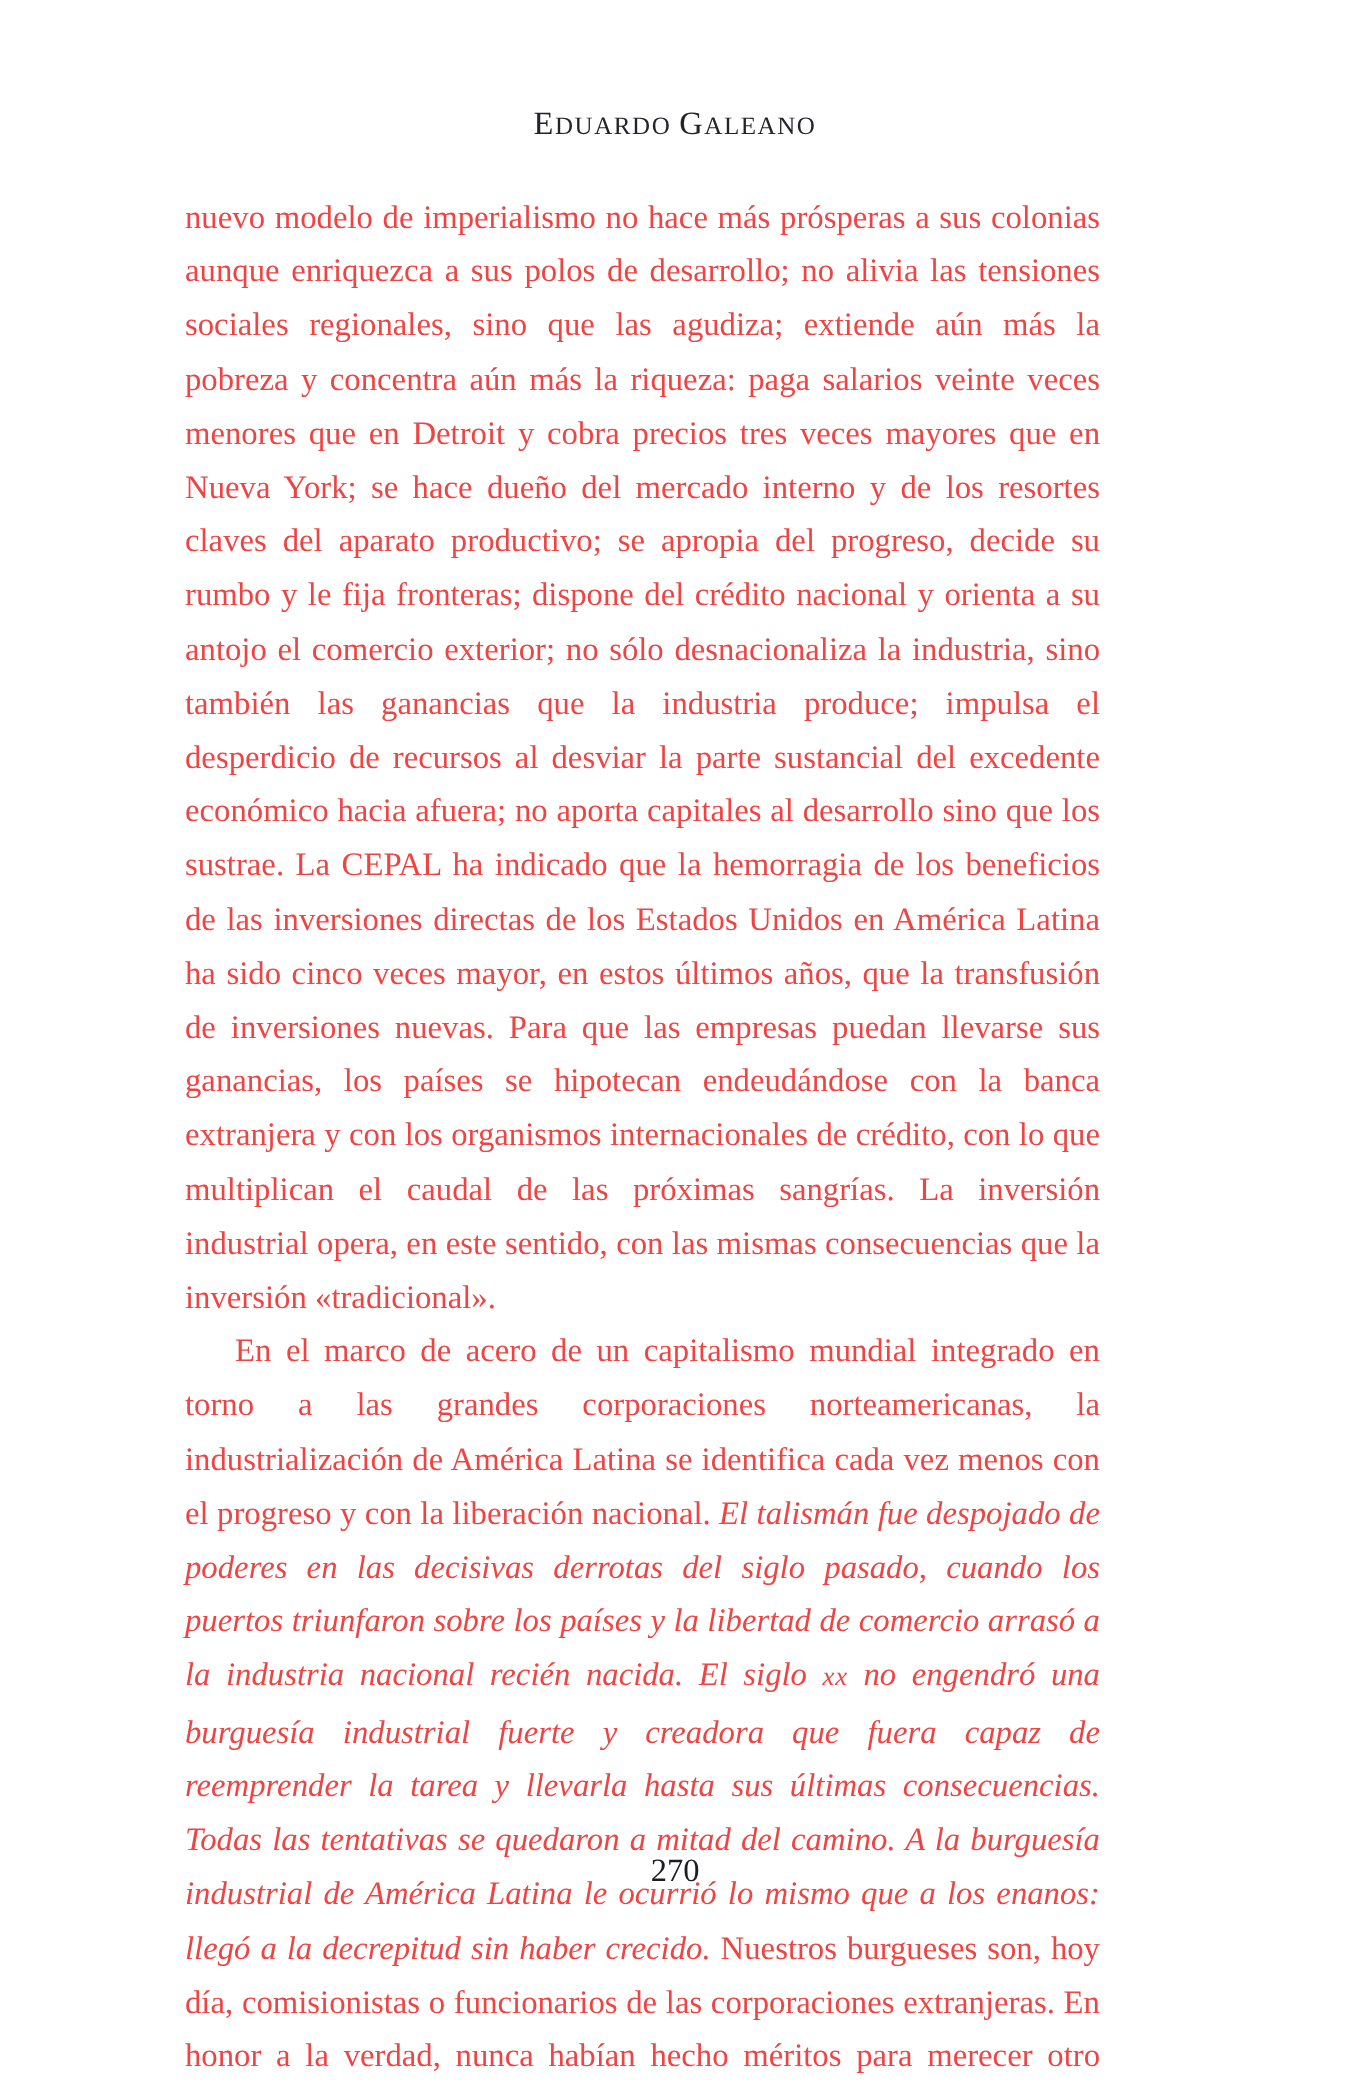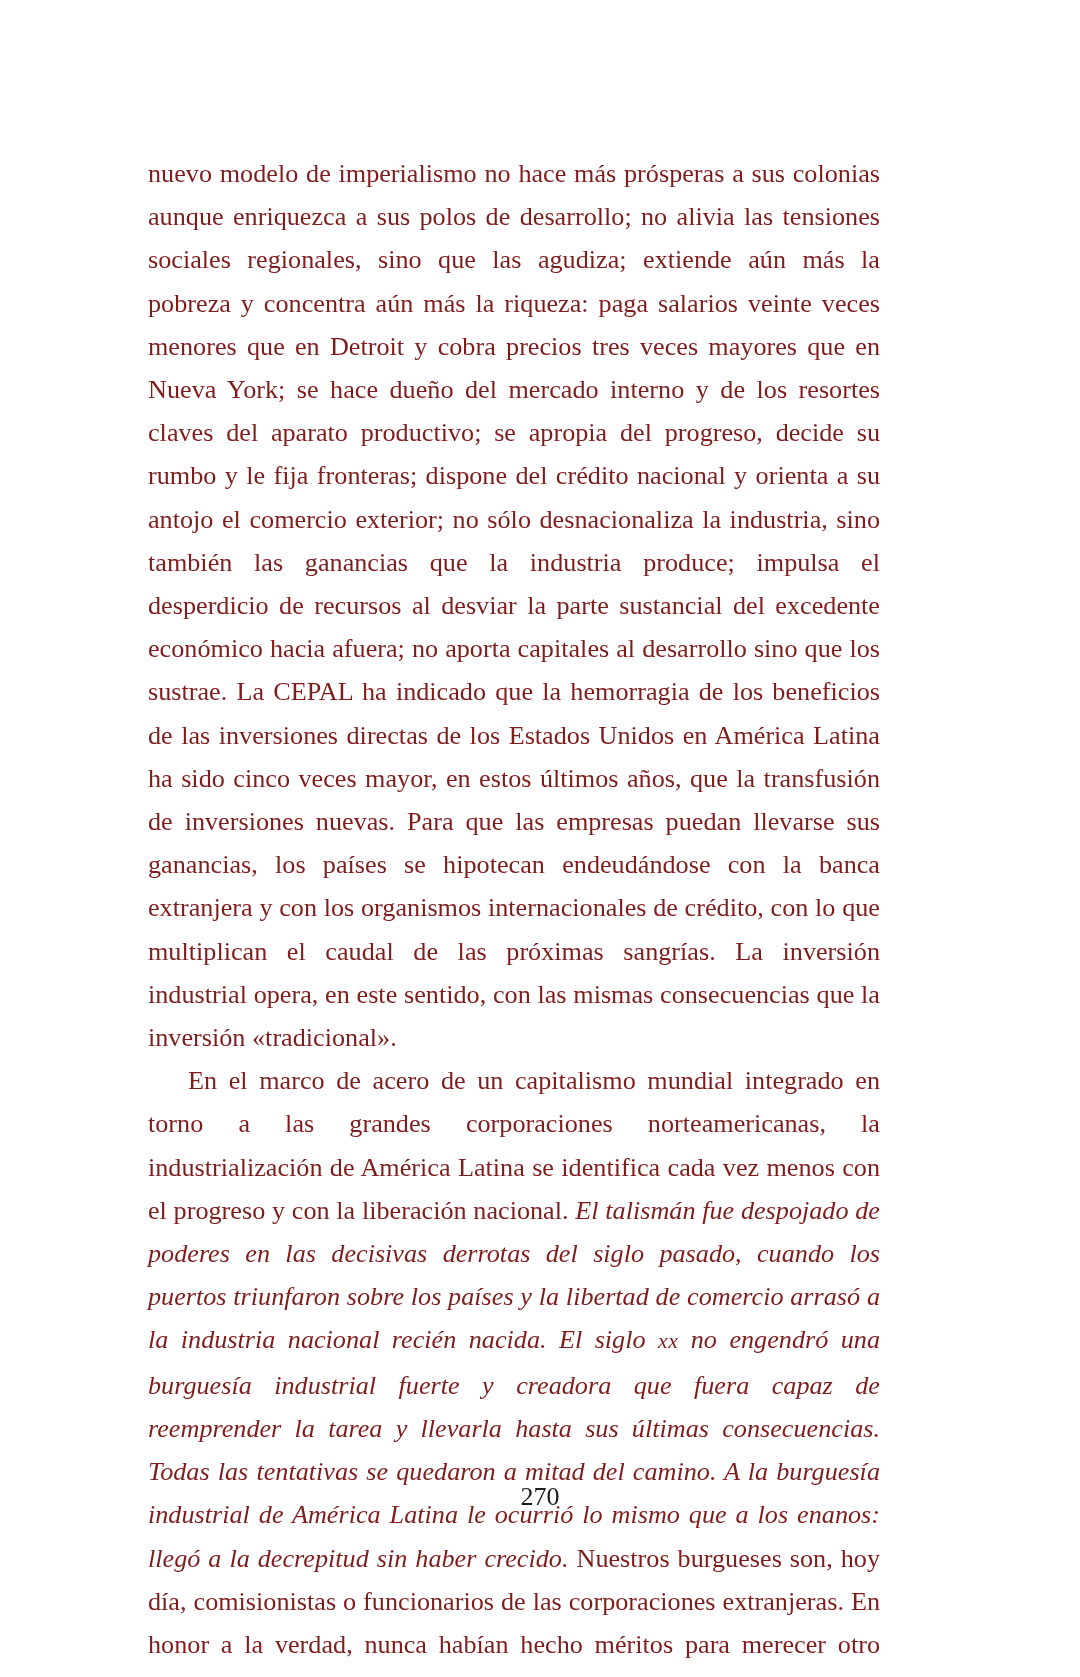--- a/index.html
+++ b/index.html
@@ -38,21 +38,21 @@
     top: 152px;
     left: 148px;
     width: 732px;
   }
   p.para {
     margin: 0;
     font-size: 26.2px;
     line-height: 43.2px;
     text-align: justify;
     text-justify: inter-word;
-    color: #7f1d1d;
+    color: #ef4444;
     hyphens: manual;
     -webkit-hyphens: manual;
   }
   p.para.indent {
     text-indent: 40px;
   }
   p.para i,
   p.para em {
   }
   .smallcaps-xx {
@@ -67,20 +67,23 @@
     text-align: center;
     font-size: 26px;
     color: #1c1c22;
   }
 </style>
 </head>
 <body>
 
 <div class="page">
 
+  <div class="running-head">
+    <span class="initial">E</span><span class="rest">DUARDO</span><span class="rest">&nbsp;</span><span class="initial">G</span><span class="rest">ALEANO</span>
+  </div>
 
   <div class="body-block">
 
     <p class="para">nuevo modelo de imperialismo no hace más prósperas a sus colonias aunque enriquezca a sus polos de desarrollo; no alivia las tensiones sociales regionales, sino que las agudiza; extiende aún más la pobreza y concentra aún más la riqueza: paga salarios veinte veces menores que en Detroit y cobra precios tres veces mayores que en Nueva York; se hace dueño del mercado interno y de los resortes claves del aparato productivo; se apropia del progreso, decide su rumbo y le fija fronteras; dispone del crédito nacional y orienta a su antojo el comercio exterior; no sólo desnacionaliza la industria, sino también las ganancias que la industria produce; impulsa el desperdicio de recursos al desviar la parte sustancial del excedente económico hacia afuera; no aporta capitales al desarrollo sino que los sustrae. La CEPAL ha indicado que la hemorragia de los beneficios de las inversiones directas de los Estados Unidos en América Latina ha sido cinco veces mayor, en estos últimos años, que la transfusión de inversiones nuevas. Para que las empresas puedan llevarse sus ganancias, los países se hipotecan endeudándose con la banca extranjera y con los organismos internacionales de crédito, con lo que multiplican el caudal de las próximas sangrías. La inversión industrial opera, en este sentido, con las mismas consecuencias que la inversión «tradicional».</p>
 
     <p class="para indent"><span>En el marco de acero de un capitalismo mundial integrado en torno a las grandes corporaciones norteamericanas, la industrialización de América Latina se identifica cada vez menos con el progreso y con la liberación nacional. </span><em><span>El talismán fue despojado de poderes en las decisivas derrotas del siglo pasado, cuando los puertos triunfaron sobre los países y la libertad de comercio arrasó a la industria nacional recién nacida. El siglo </span><span class="smallcaps-xx">xx</span><span> no engendró una burguesía industrial fuerte y creadora que fuera capaz de reemprender la tarea y llevarla hasta sus últimas consecuencias. Todas las tentativas se quedaron a mitad del camino. A la burguesía industrial de América Latina le ocurrió lo mismo que a los enanos: llegó a la decrepitud sin haber crecido.</span></em><span> Nuestros burgueses son, hoy día, comisionistas o funcionarios de las corporaciones extranjeras. En honor a la verdad, nunca habían hecho méritos para merecer otro destino.</span></p>
 
   </div>
 
   <div class="folio">270</div>

